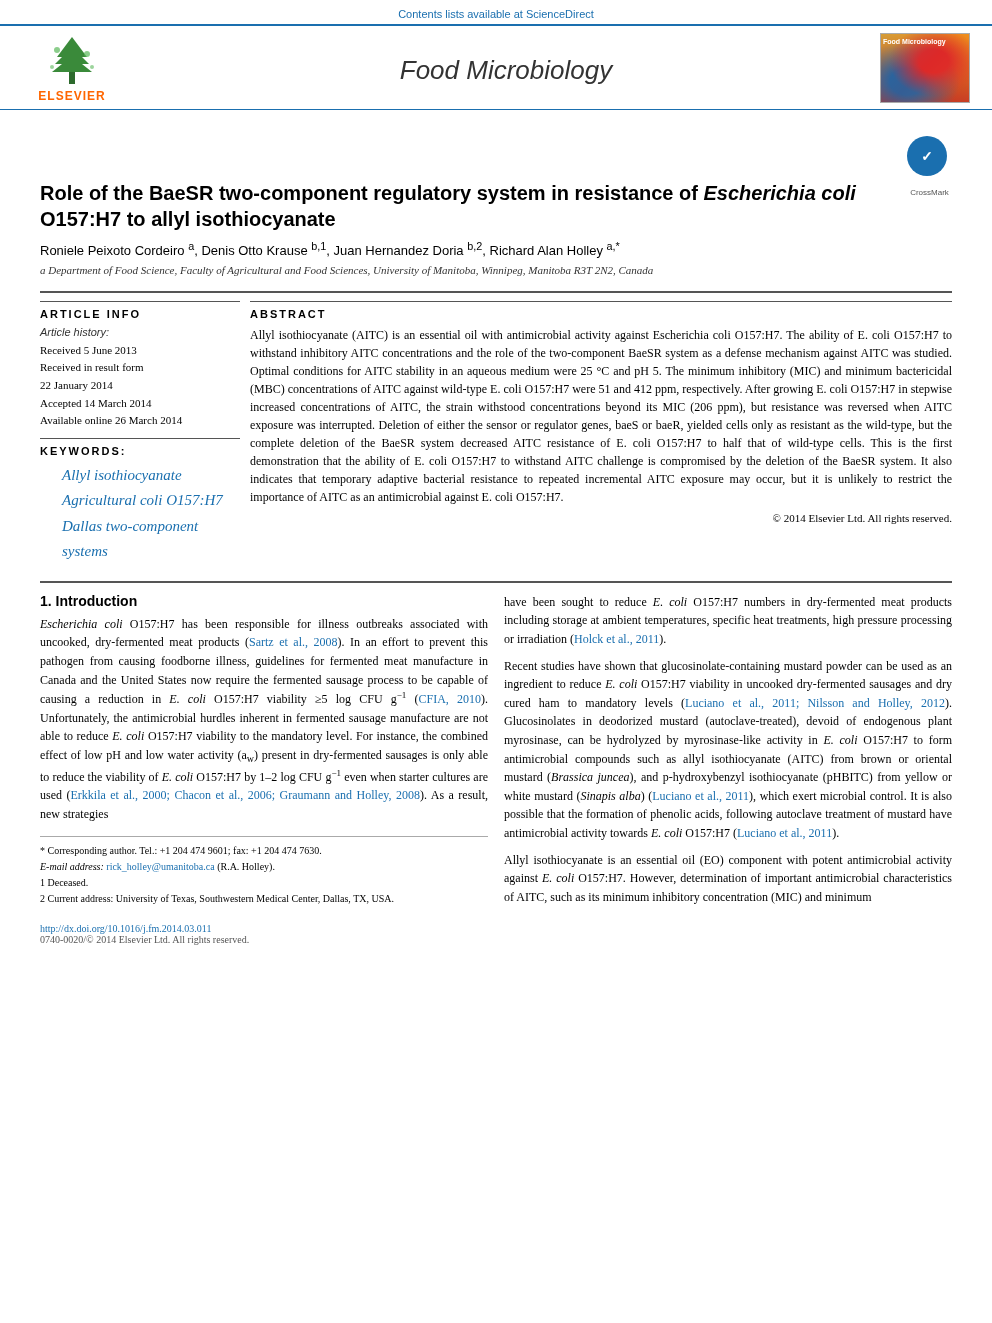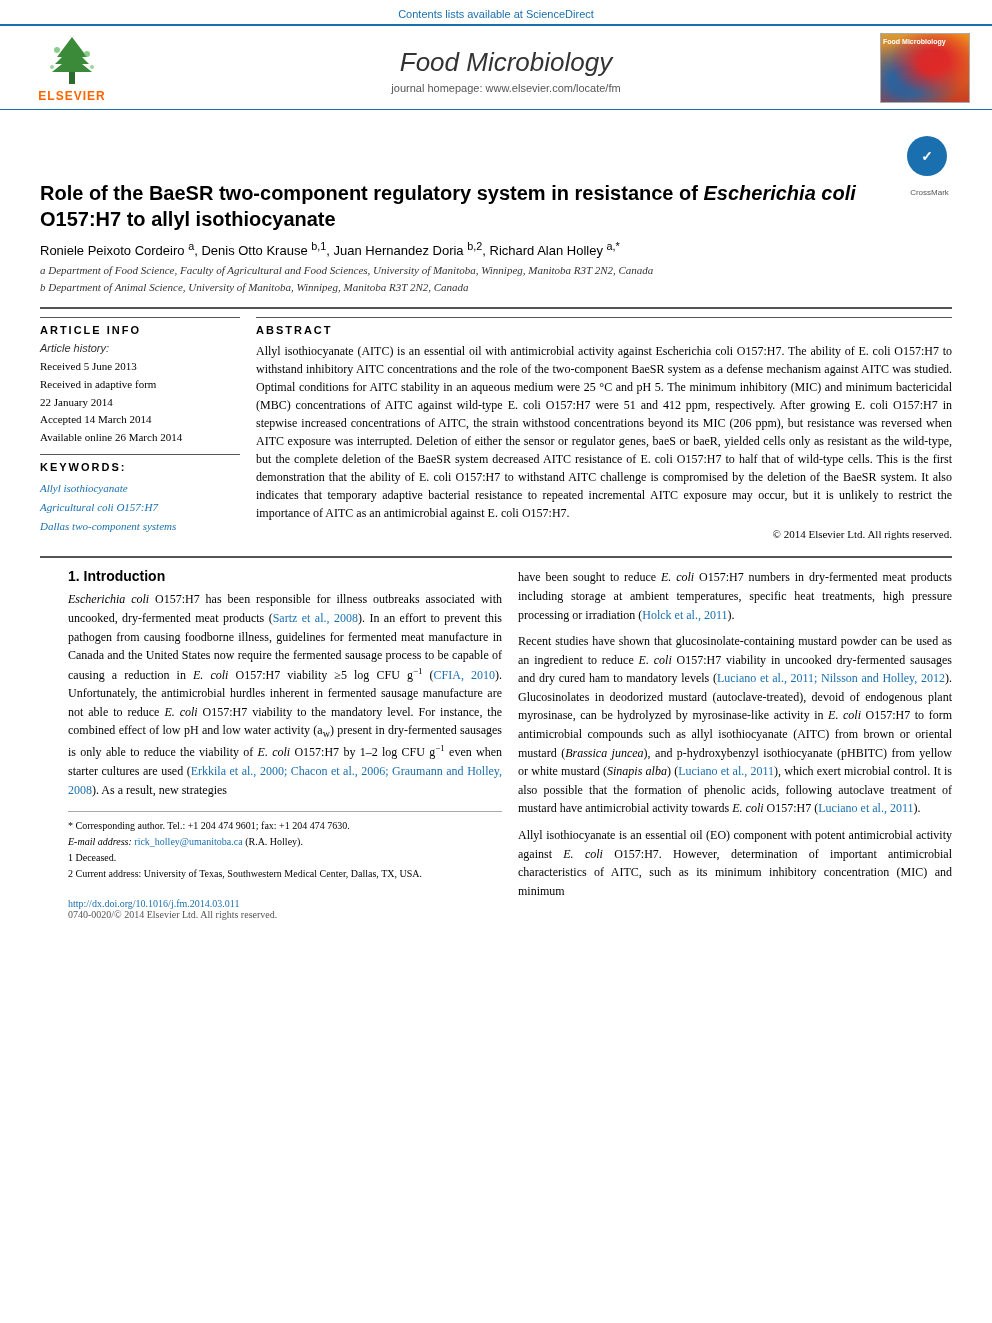--- a/index.html
+++ b/index.html
@@ -176,21 +176,21 @@
       border-top: 1px solid #aaa;
       margin: 8px 0;
     }
     .divider-thick {
       border-top: 2px solid #555;
     }
 
     
     .two-col {
       display: flex;
-      gap: 16px;
+      gap: 10px;
       margin-top: 8px;
     }
     .col-left {
       width: 200px;
       flex-shrink: 0;
     }
     .col-right {
       flex: 1;
     }
 
@@ -219,24 +219,25 @@
     .info-date {
       font-size: 11px;
       color: #000;
       line-height: 1.6;
     }
     .keywords-block {
       border-top: 1px solid #555;
       padding-top: 6px;
     }
     .keyword-item {
-      font-size: 11px;
+      font-size: 15px;
       font-style: italic;
       color: #1a6faf;
       line-height: 1.7;
+      margin-left: 22px;
     }
 
     
     .abstract-block {
       border-top: 1px solid #555;
       padding-top: 6px;
     }
     .abstract-text {
       font-size: 12px;
       line-height: 1.5;
@@ -252,21 +253,20 @@
 
     
     .body-section {
       margin-top: 16px;
       border-top: 2px solid #555;
       padding-top: 10px;
     }
     .body-two-col {
       display: flex;
       gap: 16px;
-      margin-left: 28px;
     }
     .body-col {
       flex: 1;
     }
     .section-heading {
       font-family: Arial, sans-serif;
       font-size: 14px;
       font-weight: bold;
       margin-bottom: 6px;
       color: #000;
@@ -327,21 +327,20 @@
         <circle cx="20" cy="18" r="3" fill="#5ab85a" opacity="0.7"></circle>
         <circle cx="50" cy="22" r="3" fill="#5ab85a" opacity="0.7"></circle>
         <circle cx="15" cy="35" r="2" fill="#5ab85a" opacity="0.6"></circle>
         <circle cx="55" cy="35" r="2" fill="#5ab85a" opacity="0.6"></circle>
       </svg>
       <span class="elsevier-text">ELSEVIER</span>
     </div>
   </div>
   <div class="journal-header-center">
     <div class="journal-title">Food Microbiology</div>
-    <div class="journal-homepage">journal homepage: www.elsevier.com/locate/fm</div>
   </div>
   <div class="journal-header-right">
     <div class="journal-cover">
       <div class="journal-cover-img"></div>
       <div class="journal-cover-label">Food Microbiology</div>
     </div>
   </div>
 </div>
 
 <div class="article">
@@ -357,34 +356,33 @@
       <div style="font-size:8px; font-family:Arial; text-align:center; color:#555; margin-top:12px;">CrossMark</div>
     </div>
   </div>
 
   <div class="authors">
     Roniele Peixoto Cordeiro <sup>a</sup>, Denis Otto Krause <sup>b,1</sup>, Juan Hernandez Doria <sup>b,2</sup>, Richard Alan Holley <sup>a,*</sup>
   </div>
 
   <div class="affiliations">
     <div>a Department of Food Science, Faculty of Agricultural and Food Sciences, University of Manitoba, Winnipeg, Manitoba R3T 2N2, Canada</div>
-    <div>b Department of Animal Science, University of Manitoba, Winnipeg, Manitoba R3T 2N2, Canada</div>
   </div>
 
   <hr class="divider divider-thick">
 
   <div class="two-col">
 
     <div class="col-left">
 
       <div class="article-info-block">
         <div class="section-title">ARTICLE INFO</div>
         <div class="info-label">Article history:</div>
         <div class="info-date">Received 5 June 2013</div>
-        <div class="info-date">Received in adaptive form</div>
+        <div class="info-date">Received in result form</div>
         <div class="info-date">22 January 2014</div>
         <div class="info-date">Accepted 14 March 2014</div>
         <div class="info-date">Available online 26 March 2014</div>
       </div>
 
       <div class="keywords-block">
         <div class="section-title">Keywords:</div>
         <div class="keyword-item">Allyl isothiocyanate</div>
         <div class="keyword-item">Agricultural coli O157:H7</div>
         <div class="keyword-item">Dallas two-component systems</div>

